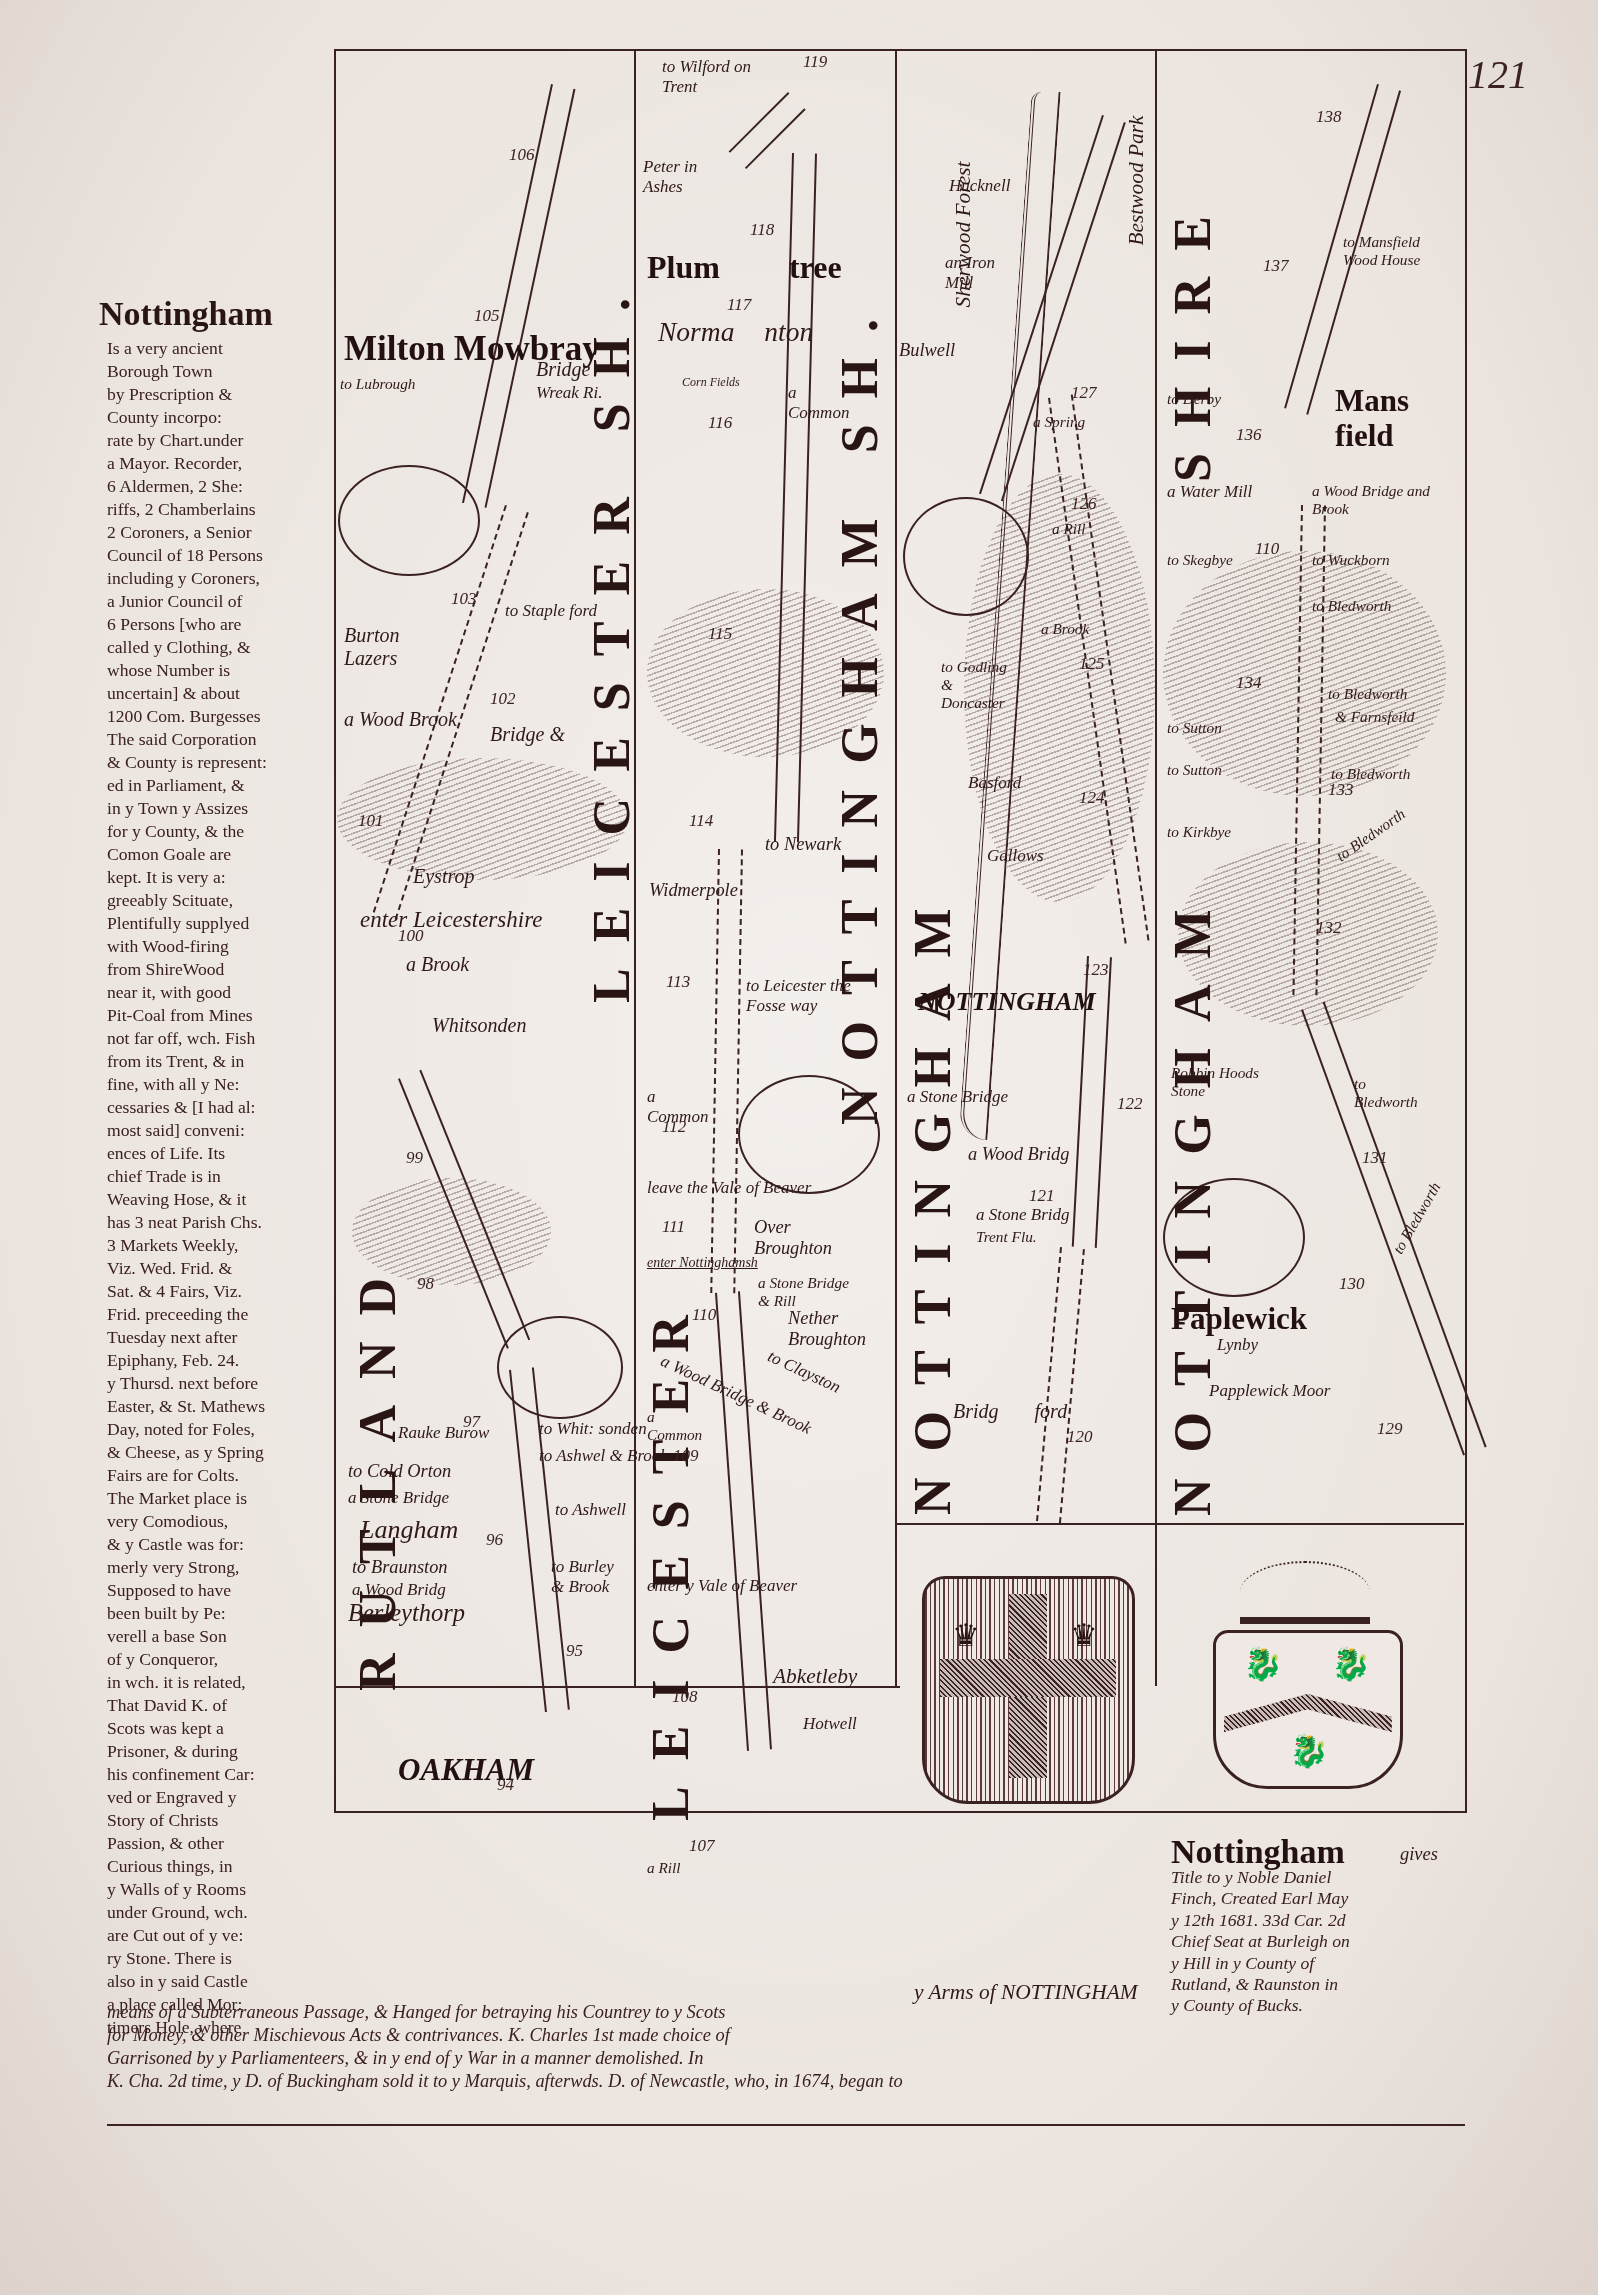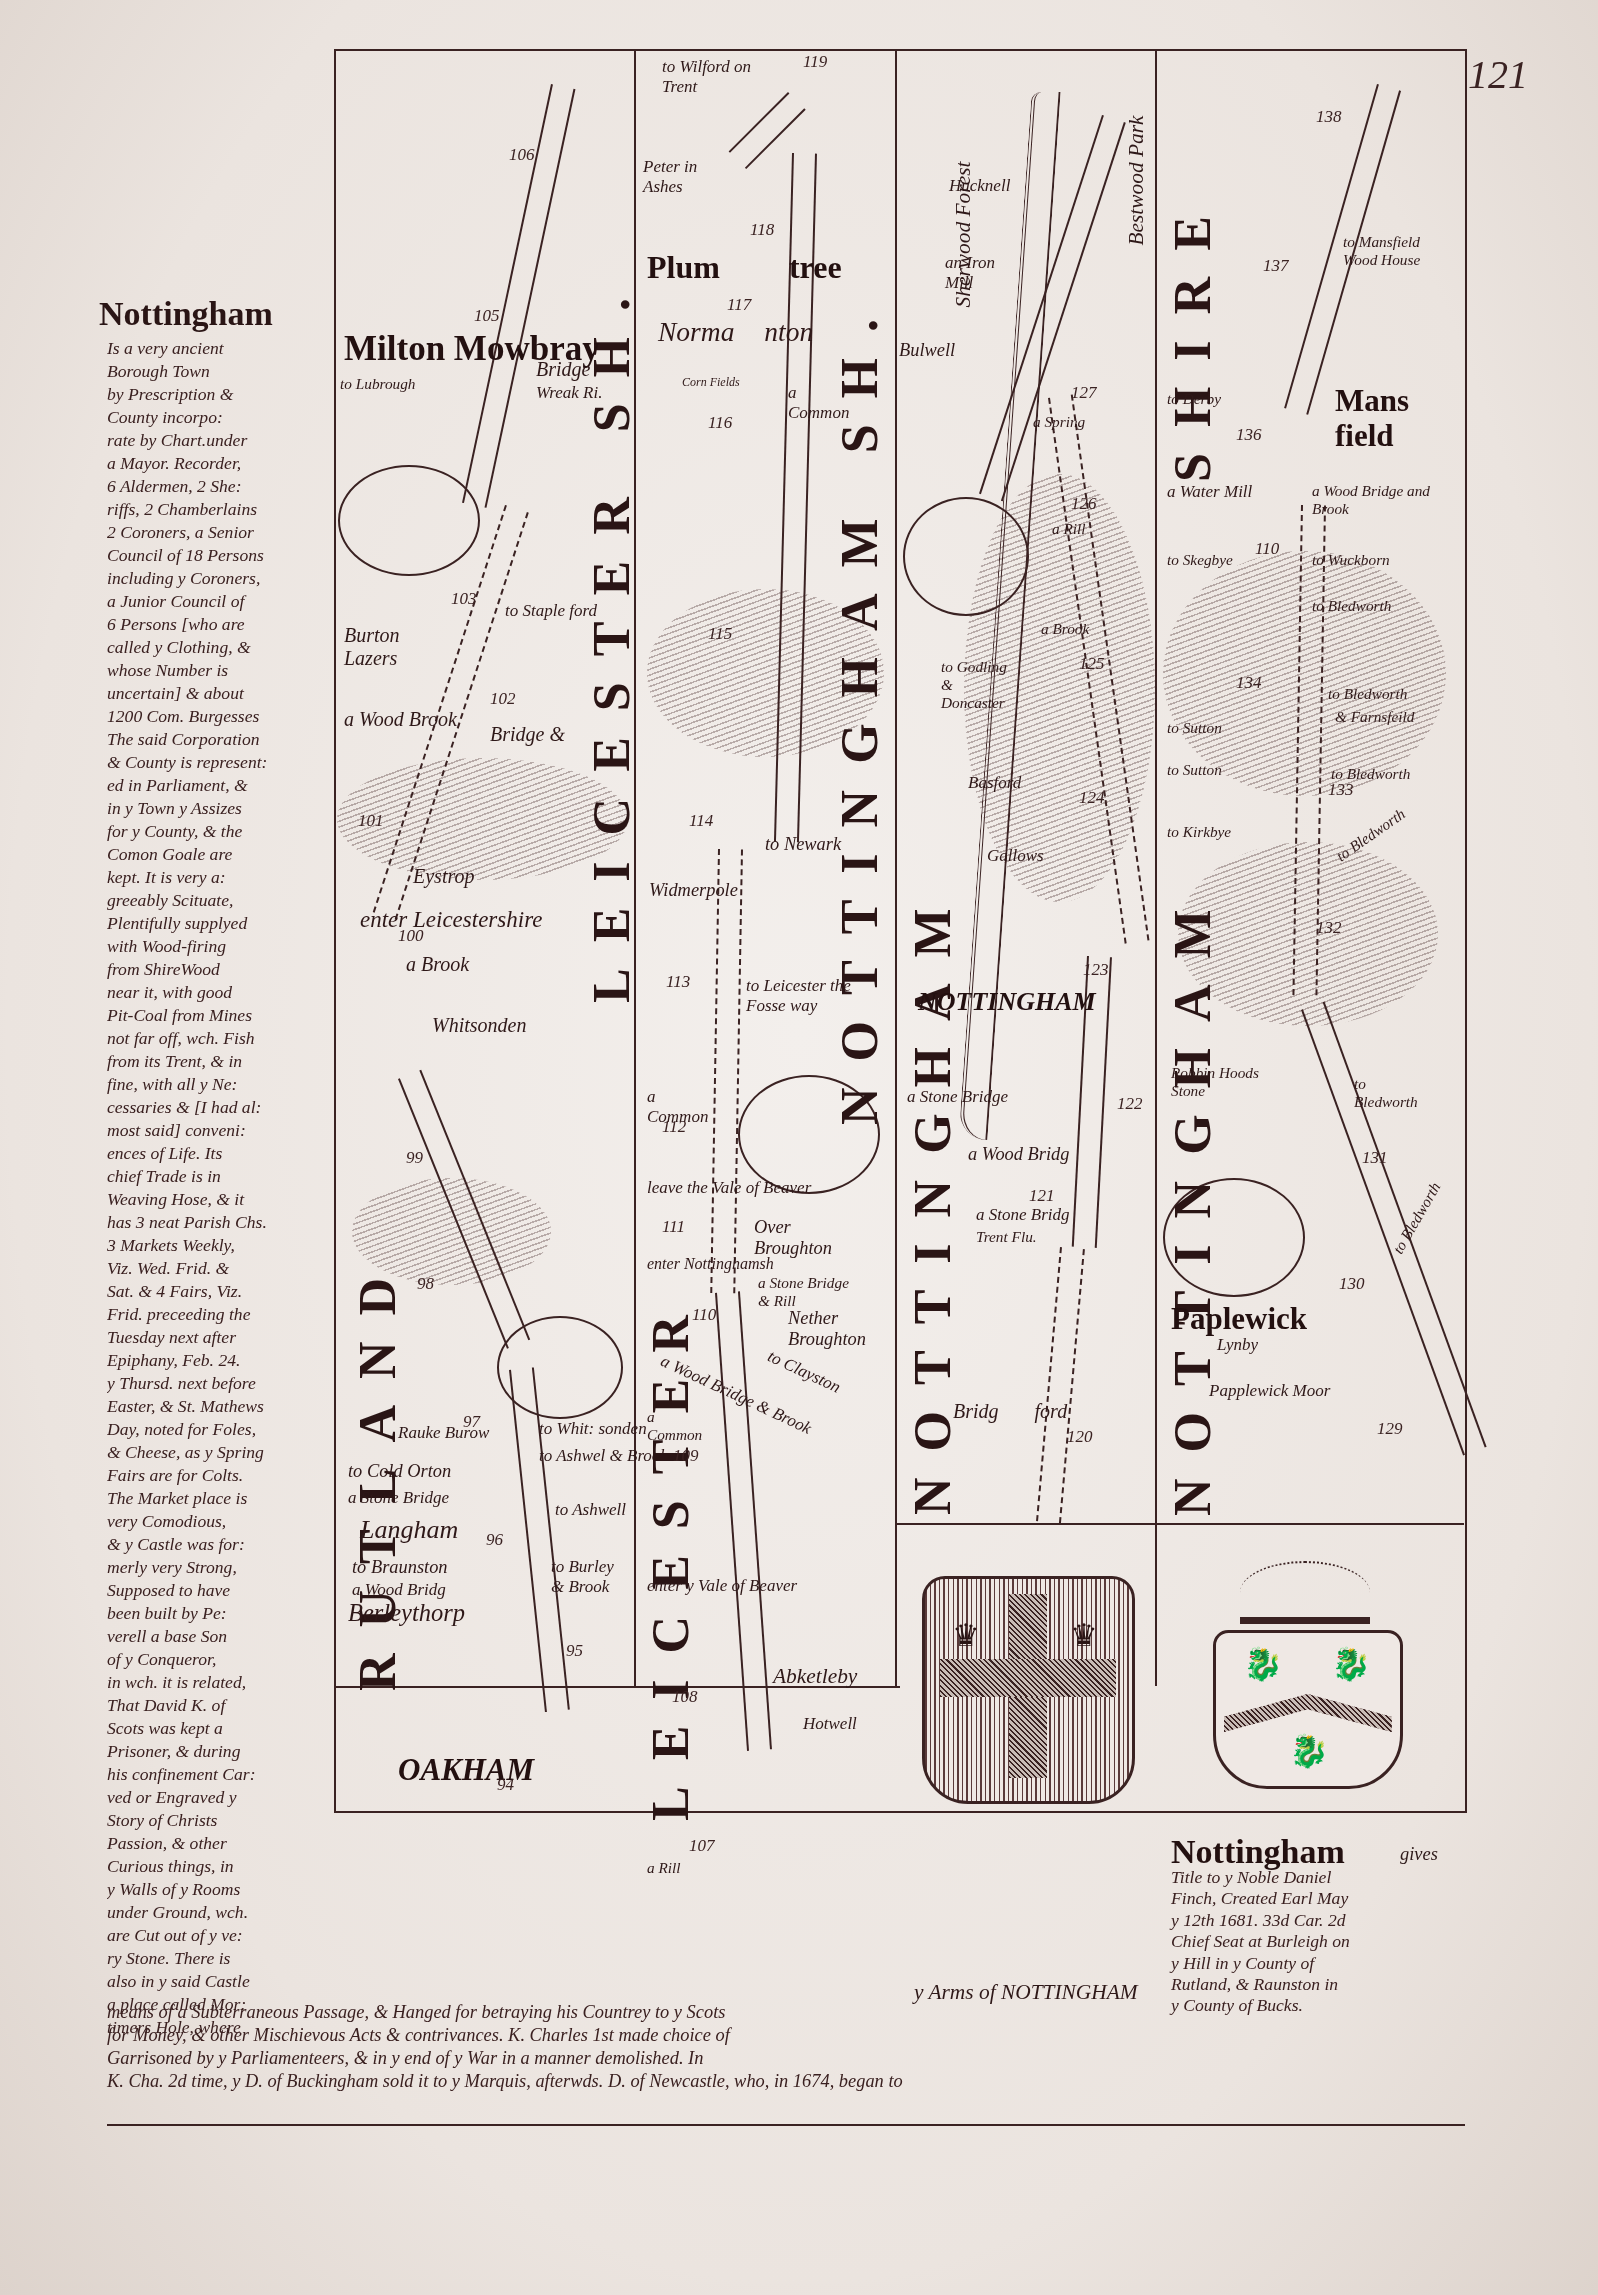--- a/index.html
+++ b/index.html
@@ -6,21 +6,21 @@
   body{width:1598px;height:2295px;background:#ece6e2;position:relative;overflow:hidden;
        font-family:"Liberation Serif","DejaVu Serif",serif;color:#2e1a1a;}
   .paper{position:absolute;left:0;top:0;width:1598px;height:2295px;
          background:radial-gradient(ellipse at 50% 45%, #f3efec 0%, #ebe4df 70%, #ddd3cc 100%);}
   .frame{position:absolute;border:2.3px solid #3a2222;}
   .vline{position:absolute;width:2.3px;background:#3a2222;}
   .hline{position:absolute;height:2.3px;background:#3a2222;}
   .pagenum{position:absolute;left:1468px;top:51px;font-size:40px;font-style:italic;color:#3a2222;}
   .side-title{position:absolute;left:99px;top:295px;font-size:34px;font-weight:bold;color:#2a1515;}
   .side-text{position:absolute;left:107px;top:337px;width:230px;font-size:17.6px;line-height:23px;
-             font-style:italic;color:#3a2020;}
+             color:#3a2020;}
   .side-text div{white-space:nowrap;overflow:hidden;}
   .bottom-text{position:absolute;left:107px;top:2001px;width:1362px;font-size:18.4px;line-height:23px;
                font-style:italic;color:#3a2020;}
   .bottom-text div{white-space:nowrap;}
   .county{position:absolute;font-size:52px;font-weight:bold;letter-spacing:26px;color:#2a1515;
           writing-mode:vertical-rl;transform:rotate(180deg);white-space:nowrap;}
   .lbl{position:absolute;font-style:italic;font-size:20px;color:#2e1818;white-space:nowrap;}
   .town{position:absolute;font-weight:bold;font-size:35px;color:#231010;white-space:nowrap;}
   .mile{position:absolute;font-style:italic;font-size:17px;color:#3a2222;}
   .road{position:absolute;border-left:2.3px solid #3a2222;border-right:2.3px solid #3a2222;width:21.4px;transform-origin:top left;}
@@ -198,21 +198,21 @@
   <div class="lbl" style="left:662px;top:57px;width:92px;white-space:normal;font-size:17px;">to Wilford on Trent</div>
   <div class="lbl" style="left:643px;top:157px;width:84px;white-space:normal;font-size:17px;">Peter in Ashes</div>
   <div class="lbl" style="left:682px;top:375px;width:61px;white-space:normal;font-size:12px;">Corn Fields</div>
   <div class="lbl" style="left:788px;top:383px;width:69px;white-space:normal;font-size:17px;">a Common</div>
   <div class="lbl" style="left:765px;top:834px;font-size:18.4px;">to Newark</div>
   <div class="lbl" style="left:649px;top:880px;font-size:18.4px;">Widmerpole</div>
   <div class="lbl" style="left:746px;top:976px;width:115px;white-space:normal;font-size:17px;">to Leicester the Fosse way</div>
   <div class="lbl" style="left:647px;top:1087px;width:61px;white-space:normal;font-size:17px;">a Common</div>
   <div class="lbl" style="left:647px;top:1178px;width:199px;white-space:normal;font-size:17px;">leave the Vale of Beaver</div>
   <div class="lbl" style="left:754px;top:1217px;width:115px;white-space:normal;font-size:18.4px;">Over Broughton</div>
-  <div class="lbl" style="left:647px;top:1255px;font-size:16px;">enter Nottinghamsh</div>
+  <div class="lbl" style="left:647px;top:1255px;font-size:14px;text-decoration:underline;">enter Nottinghamsh</div>
   <div class="lbl" style="left:758px;top:1274px;width:99px;white-space:normal;font-size:15.3px;">a Stone Bridge &amp; Rill</div>
   <div class="lbl" style="left:788px;top:1308px;width:99px;white-space:normal;font-size:18.4px;">Nether Broughton</div>
   <div class="lbl" style="left:765px;top:1362px;font-size:17px;transform:rotate(25deg);">to Clayston</div>
   <div class="lbl" style="left:654px;top:1385px;font-size:17px;transform:rotate(25deg);">a Wood Bridge &amp; Brook</div>
   <div class="lbl" style="left:647px;top:1408px;width:61px;white-space:normal;font-size:15.3px;">a Common</div>
   <div class="lbl" style="left:647px;top:1576px;font-size:17px;">enter y Vale of Beaver</div>
   <div class="lbl" style="left:773px;top:1664px;font-size:21.4px;">Abketleby</div>
   <div class="lbl" style="left:803px;top:1714px;font-size:17px;">Hotwell</div>
   <div class="lbl" style="left:647px;top:1859px;font-size:15.3px;">a Rill</div>
   <div class="mile" style="left:803px;top:52px;">119</div>

